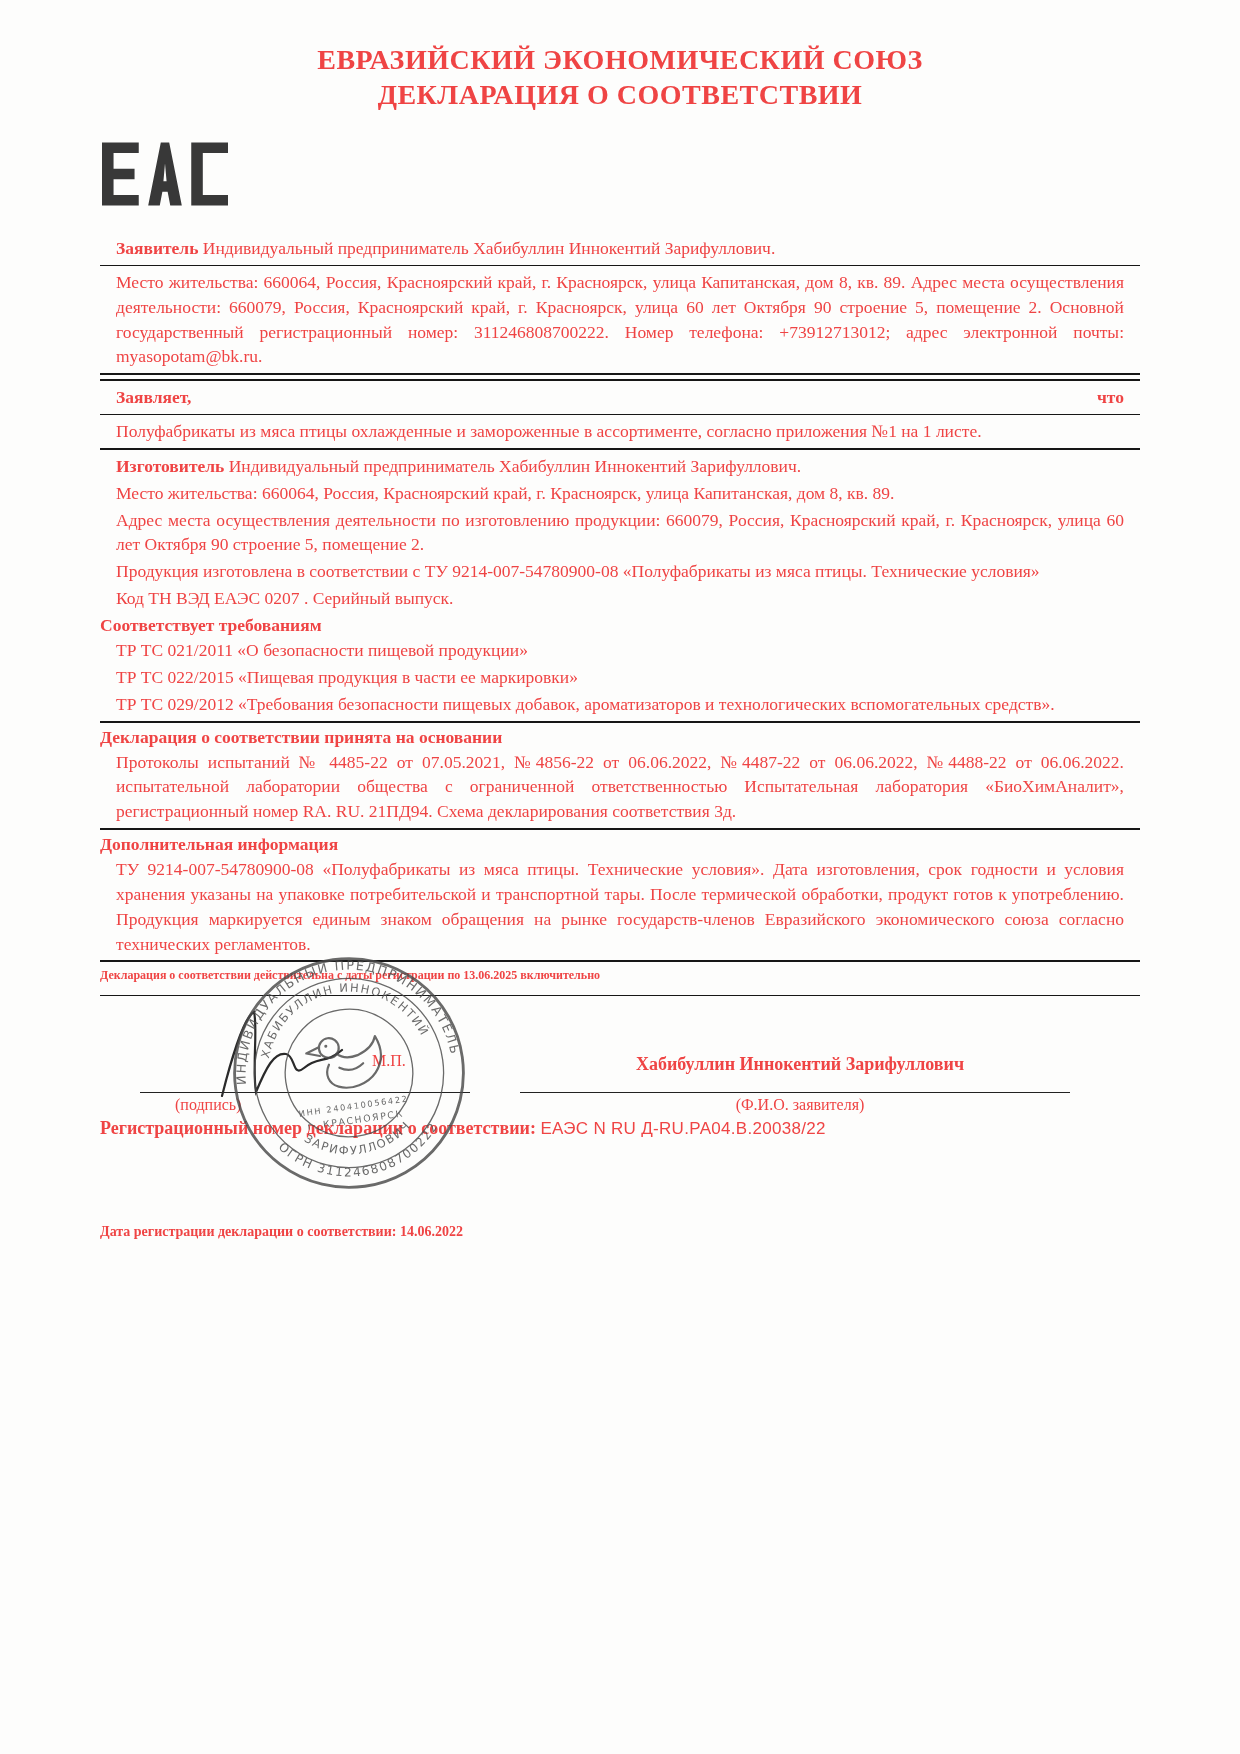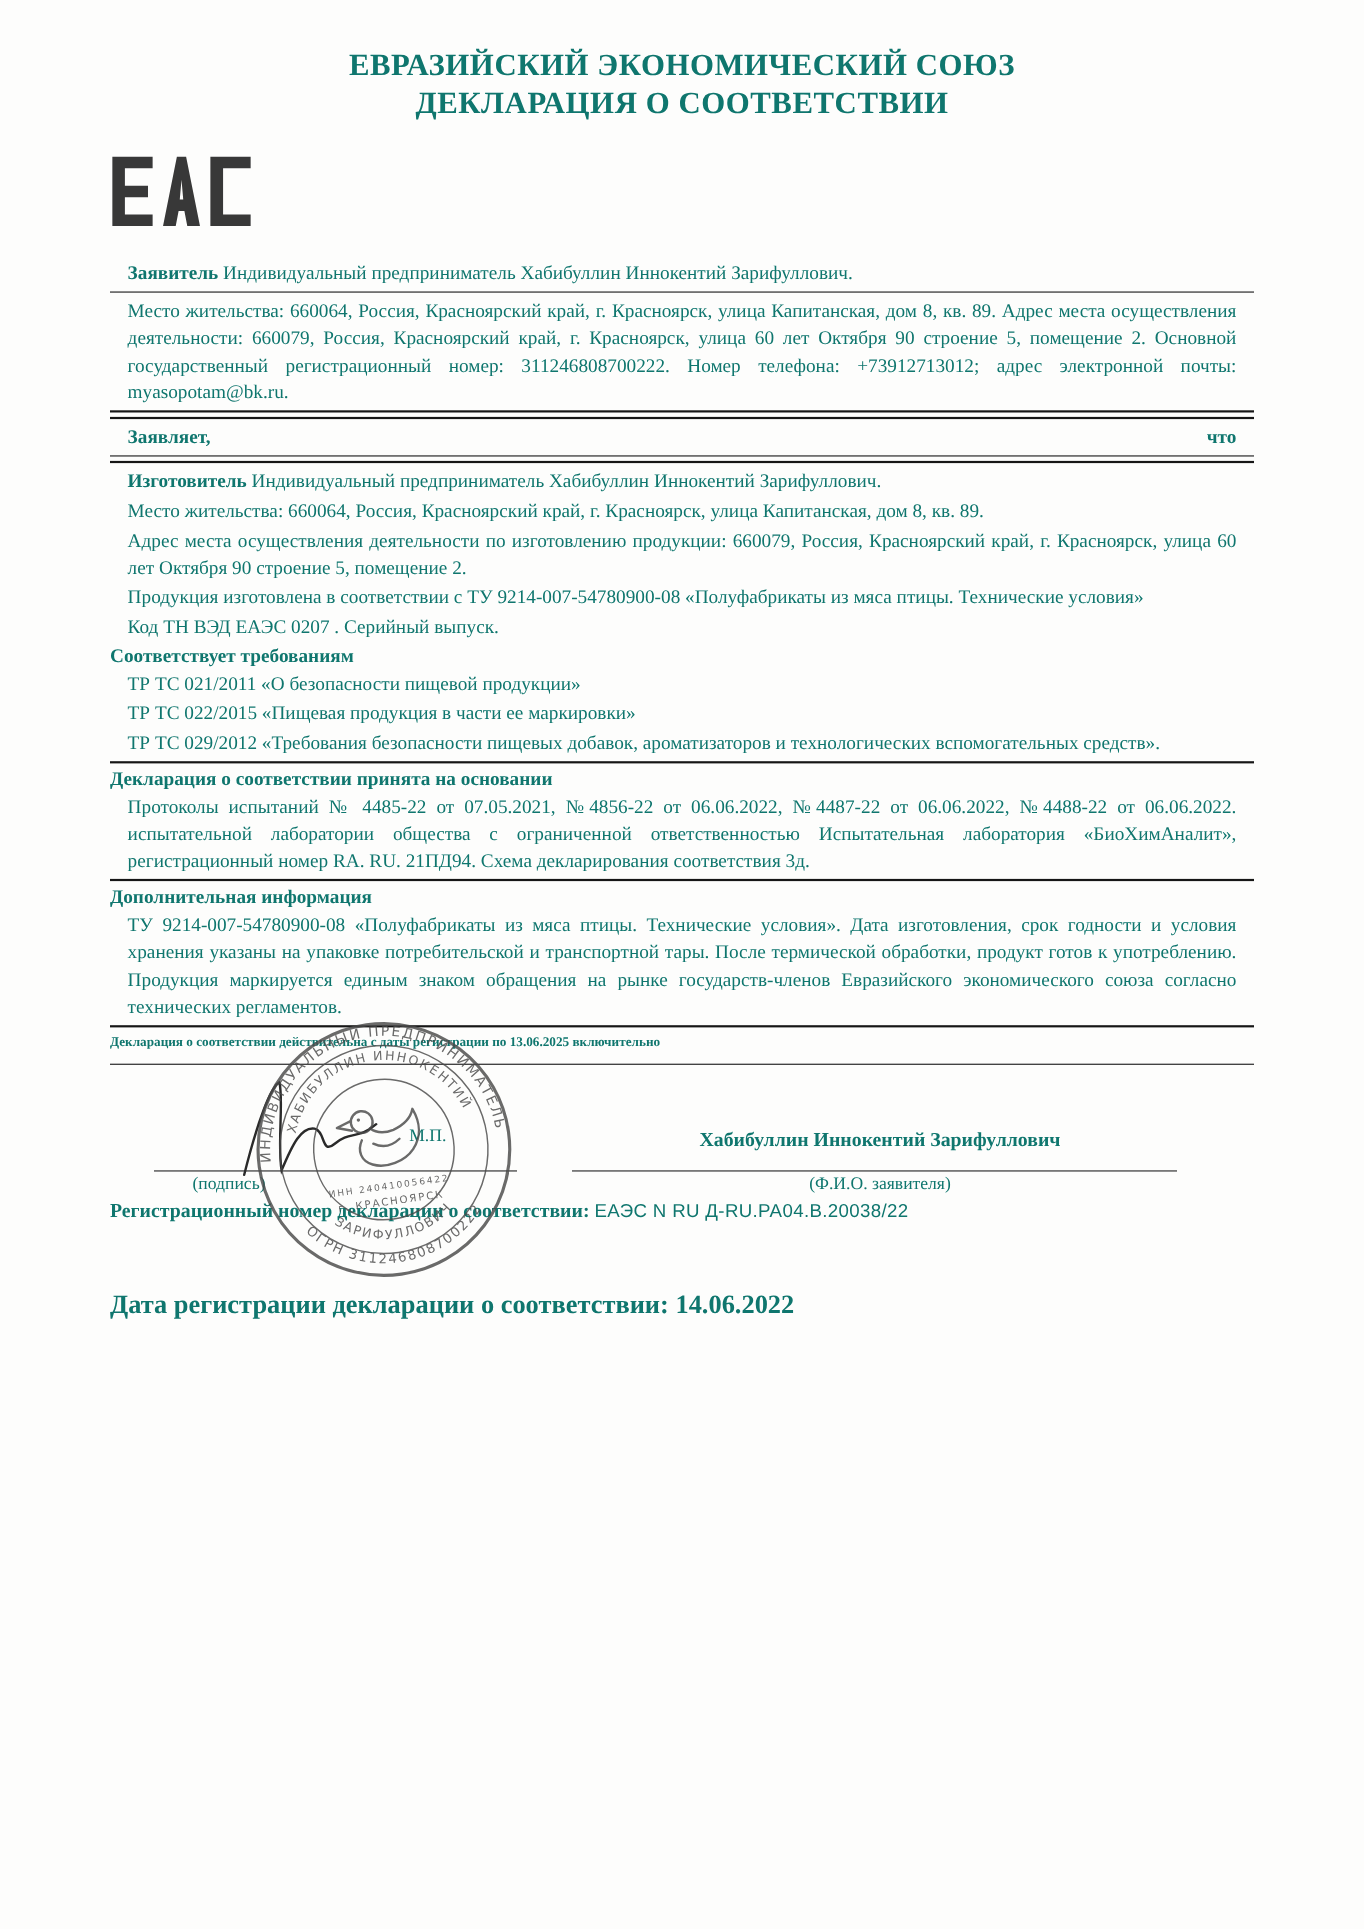--- a/index.html
+++ b/index.html
@@ -1,21 +1,21 @@
 <!DOCTYPE html>
 <html><head>
 <meta charset="utf-8">
 <style>
   html,body{margin:0;padding:0;background:#e8e8e8;}
   .page{
     position:relative;
     width:1240px;height:1754px;
     background:#fdfdfc;
     font-family:"Liberation Serif","DejaVu Serif",serif;
-    color:#0f766e;
+    color:#ef4444;
     overflow:hidden;
     margin:0 auto;
   }
   .content{position:absolute;left:100px;top:42px;width:1040px;}
   .doc-title{text-align:center;font-weight:bold;font-size:28px;line-height:1.25;letter-spacing:.5px;}
   .logo-wrap{margin:12px 0 10px 2px;height:102px;}
   .eac{width:126px;height:100px;}
   .eac path{fill:#383838;}
   .para{margin:2px 16px;font-size:17.5px;line-height:1.42;}
   .just{text-align:justify;}
@@ -28,21 +28,21 @@
   .sans{font-family:"Liberation Sans","DejaVu Sans",sans-serif;font-size:17px;letter-spacing:.3px;}
   
   .sig-area{position:relative;height:152px;margin-top:8px;}
   .sig-line{position:absolute;left:40px;top:88px;width:330px;border-top:1.8px solid #222;}
   .sig-caption{position:absolute;left:75px;top:92px;font-size:16px;}
   .mp-label{position:absolute;left:272px;top:48px;font-size:16px;z-index:1;}
   .fio{position:absolute;left:430px;top:50px;width:540px;text-align:center;font-size:18px;font-weight:bold;}
   .fio-line{position:absolute;left:420px;top:88px;width:550px;border-top:1.8px solid #222;}
   .fio-caption{position:absolute;left:430px;top:92px;width:540px;text-align:center;font-size:16px;}
   .reg-row{position:absolute;left:0;top:114px;font-size:18px;z-index:1;}
-  .date-row{margin-top:46px;font-size:24px;}
+  .date-row{margin-top:68px;font-size:14px;}
   .stamp{position:absolute;left:128px;top:-52px;width:242px;height:242px;transform:rotate(-8deg);opacity:.82;z-index:3;}
   .stamp-text{fill:#4a4a4a;font-family:"DejaVu Sans",sans-serif;letter-spacing:1.5px;}
   .sig-squiggle{position:absolute;left:108px;top:4px;width:170px;height:92px;z-index:2;}
 </style>
 </head>
 <body>
 
 <div class="page">
   <div class="content">
 
@@ -62,20 +62,21 @@
     <p class="para"><span class="b">Заявитель</span> <span>Индивидуальный предприниматель Хабибуллин Иннокентий Зарифуллович.</span></p>
     <hr class="rule thin">
     <p class="para just">Место жительства: 660064, Россия, Красноярский край, г. Красноярск, улица Капитанская, дом 8, кв. 89. Адрес места осуществления деятельности: 660079, Россия, Красноярский край, г. Красноярск, улица 60 лет Октября 90 строение 5, помещение 2. Основной государственный регистрационный номер: 311246808700222. Номер телефона: +73912713012; адрес электронной почты: myasopotam@bk.ru.</p>
     <hr class="rule">
     <hr class="rule">
     <div class="para spread">
       <span class="b">Заявляет,</span>
       <span class="b">что</span>
     </div>
     <hr class="rule thin">
+    <p class="para just">Полуфабрикаты из мяса птицы охлажденные и замороженные в ассортименте, согласно приложения №1 на 1 листе.</p>
     <hr class="rule">
 
     <p class="para"><span class="b">Изготовитель</span> <span>Индивидуальный предприниматель Хабибуллин Иннокентий Зарифуллович.</span></p>
     <p class="para">Место жительства: 660064, Россия, Красноярский край, г. Красноярск, улица Капитанская, дом 8, кв. 89.</p>
     <p class="para just">Адрес места осуществления деятельности по изготовлению продукции: 660079, Россия, Красноярский край, г. Красноярск, улица 60 лет Октября 90 строение 5, помещение 2.</p>
     <p class="para just">Продукция изготовлена в соответствии с ТУ 9214-007-54780900-08 «Полуфабрикаты из мяса птицы. Технические условия»</p>
     <p class="para">Код ТН ВЭД ЕАЭС 0207 . Серийный выпуск.</p>
 
     <div class="sect-head">Соответствует требованиям</div>
     <p class="para">ТР ТС 021/2011 «О безопасности пищевой продукции»</p>

